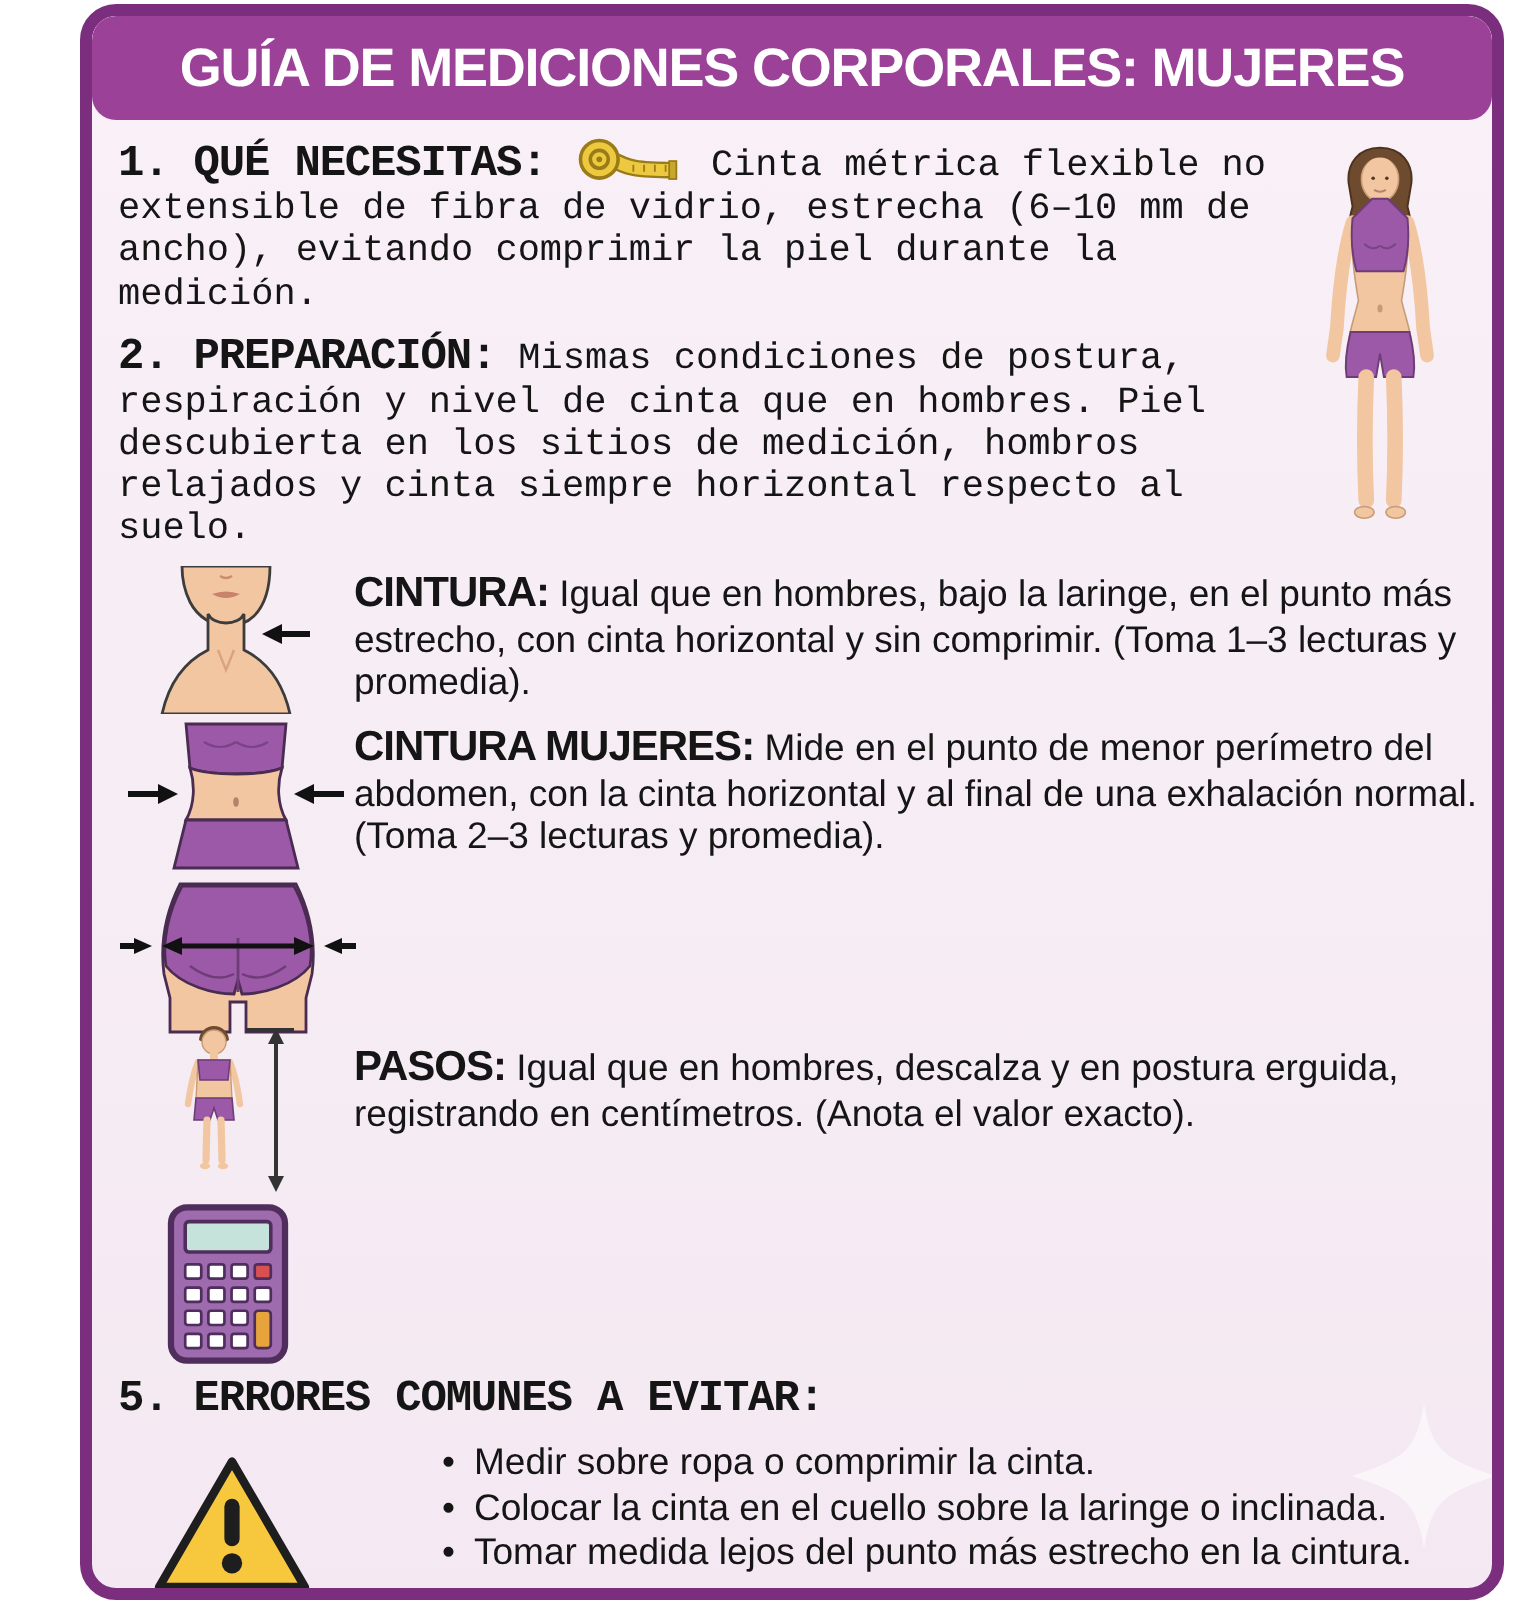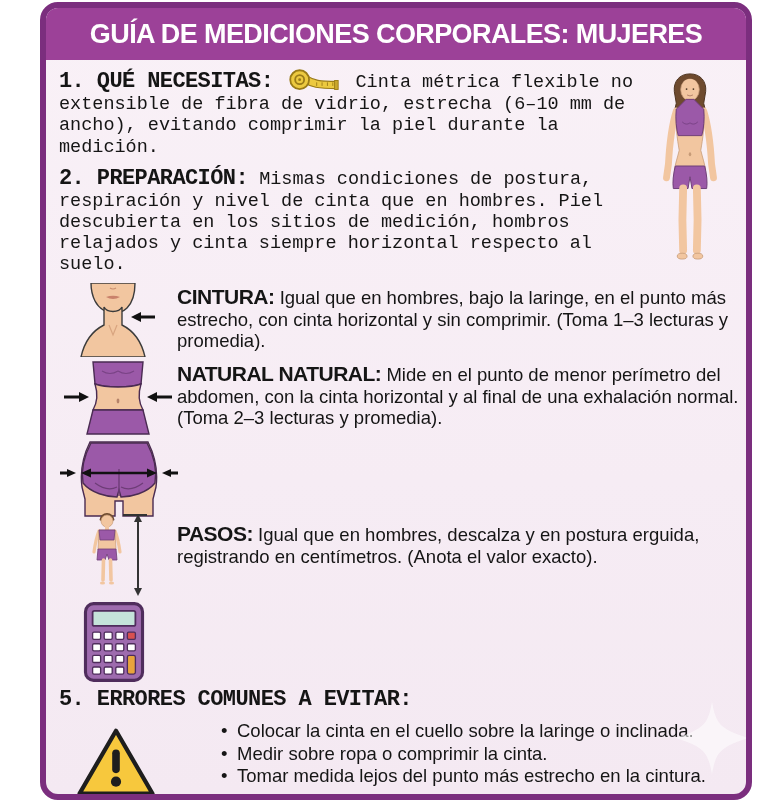--- a/index.html
+++ b/index.html
@@ -8,21 +8,21 @@
     font-family:"Liberation Sans", sans-serif;color:#151515;
     -webkit-font-smoothing:antialiased;overflow:hidden;
   }
   .card{
     position:absolute;left:40px;top:2px;width:712px;height:798px;
     box-sizing:border-box;border:6px solid #7b2e7e;border-radius:18px;
     background:linear-gradient(180deg,#f9f1f7 0%,#f6ecf4 60%,#f4e9f2 100%);
     overflow:hidden;
   }
   .header{
-    height:52px;background:#9c4198;display:flex;align-items:center;justify-content:center;
+    height:52px;background:#9c4198;display:flex;align-items:center;justify-content:center;border-radius:12px;
   }
   .title{
     color:#ffffff;font-weight:bold;font-size:27px;letter-spacing:-0.6px;white-space:nowrap;
   }
   .content{
     padding:8px 6px 0 13px;font-size:18.5px;line-height:1.14;position:relative;height:690px;
   }
   .figure-woman{float:right;width:92px;height:196px;margin:0 4px 4px 6px;}
   .figure-woman svg{width:100%;height:100%;}
   p.section{margin:0 0 8px 0;font-family:Liberation Mono, monospace;}
@@ -131,21 +131,21 @@
           <path d="M33 24 C43 28 69 28 79 24 C76.5 32 76.5 42 81 50 L31 50 C35.5 42 35.5 32 33 24 Z" fill="#f2c6a0" stroke="#4a2b52" stroke-width="1.4"></path>
           <ellipse cx="56" cy="41" rx="1.4" ry="2.4" fill="#b5836a"></ellipse>
           <path d="M31 50 L81 50 L87 74 L25 74 Z" fill="#9b59a8" stroke="#4a2b52" stroke-width="1.4"></path>
           <line x1="2" y1="37" x2="20" y2="37" stroke="#111111" stroke-width="3"></line>
           <polygon points="27,37 17,32 17,42" fill="#111111"></polygon>
           <line x1="110" y1="37" x2="92" y2="37" stroke="#111111" stroke-width="3"></line>
           <polygon points="85,37 95,32 95,42" fill="#111111"></polygon>
         </svg>
       </div>
       <p class="mrow-text">
-        <b class="mrow-label">NATURAL NATURAL:</b>
+        <b class="mrow-label">CINTURA MUJERES:</b>
         <span>Mide en el punto de menor perímetro del abdomen, con la cinta horizontal y al final de una exhalación normal. (Toma 2–3 lecturas y promedia).</span>
       </p>
     </div>
 
     <div class="mrow">
       <div class="mrow-icon">
         <svg class="icon-hips" viewBox="0 0 120 78" xmlns="http://www.w3.org/2000/svg">
           <path d="M31 3 L89 3 C96 17 99 33 97 48 L94 60 L94 77 L64 77 L64 62 L56 62 L56 77 L26 77 L26 60 L23 48 C21 33 24 17 31 3 Z" fill="#f2c6a0" stroke="#4a2b52" stroke-width="1.4"></path>
           <path d="M32 4 L88 4 C95 17 98 32 96 44 C88 54 72 58 62 58 L60 51 L58 58 C48 58 32 54 24 44 C22 32 25 17 32 4 Z" fill="#9b59a8" stroke="#4a2b52" stroke-width="1.4"></path>
           <path d="M60 30 L60 57" stroke="#6e3d77" stroke-width="1.4"></path>
@@ -221,22 +221,22 @@
 
     <div class="warn-row">
       <div class="warn-icon">
         <svg viewBox="0 0 100 92" width="86" height="78" xmlns="http://www.w3.org/2000/svg">
           <path d="M50 8 L93 82 L7 82 Z" fill="#f7c83d" stroke="#1e1e1e" stroke-width="5" stroke-linejoin="round"></path>
           <rect x="45.5" y="30" width="9" height="28" rx="4.5" fill="#1e1e1e"></rect>
           <circle cx="50" cy="68" r="6" fill="#1e1e1e"></circle>
         </svg>
       </div>
       <div class="bullets">
+        <div class="bullet">Medir sobre ropa o comprimir la cinta.</div>
         <div class="bullet">Colocar la cinta en el cuello sobre la laringe o inclinada.</div>
-        <div class="bullet">Medir sobre ropa o comprimir la cinta.</div>
         <div class="bullet">Tomar medida lejos del punto más estrecho en la cintura.</div>
 
       </div>
     </div>
 
   </div>
 
   <svg class="sparkle" viewBox="0 0 70 70" xmlns="http://www.w3.org/2000/svg">
     <path d="M35 0 C39 22 43 26 70 35 C43 44 39 48 35 70 C31 48 27 44 0 35 C27 26 31 22 35 0 Z" fill="#ffffff"></path>
   </svg>

